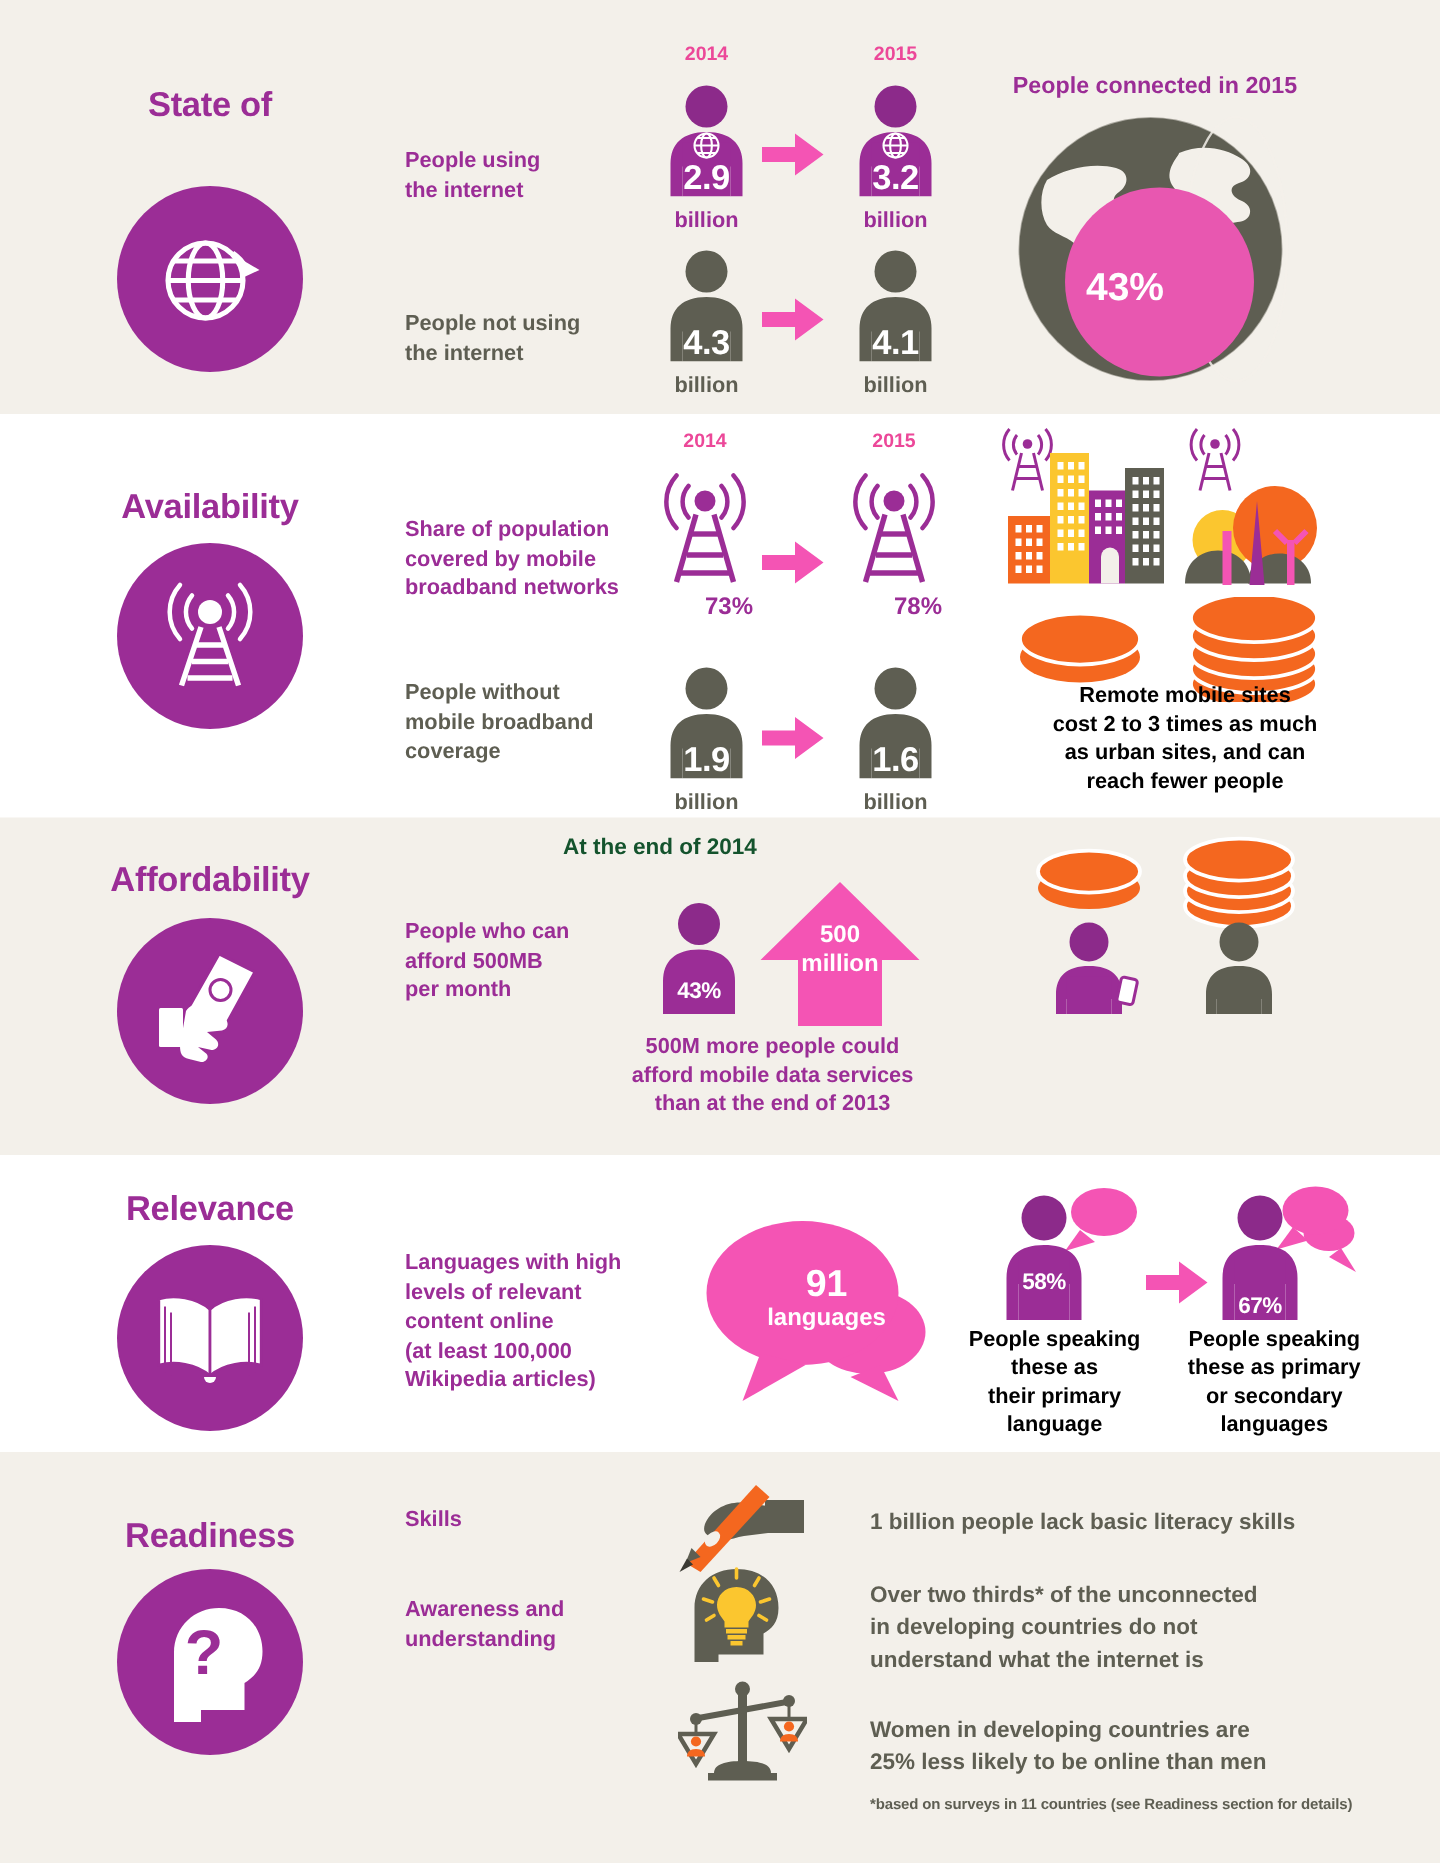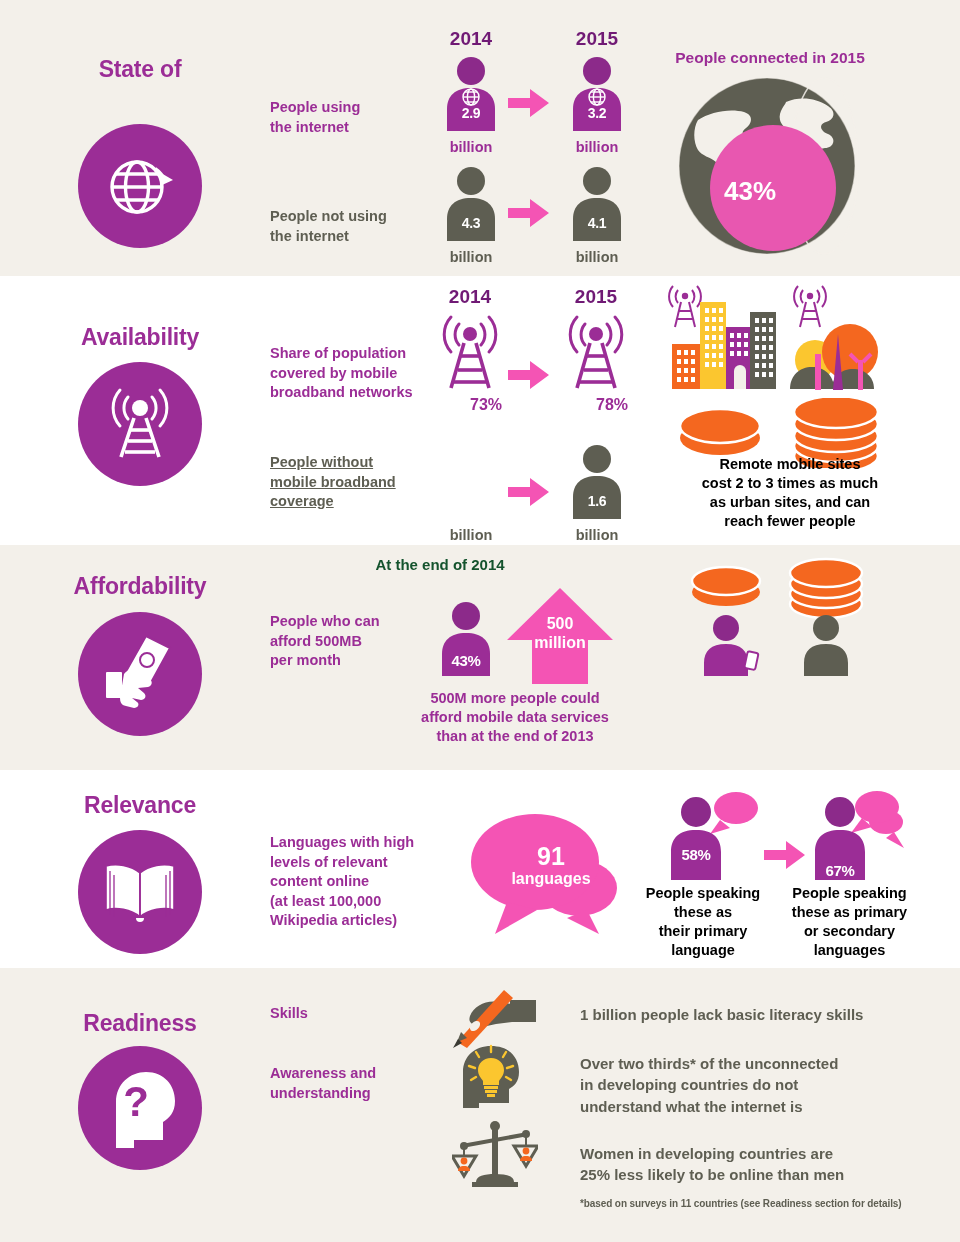--- a/index.html
+++ b/index.html
@@ -42,34 +42,34 @@
   .rowlabel{
     position:absolute;
     font-size:14.5px;font-weight:bold;line-height:1.35;
     width:170px;
   }
   .rowlabel.purple{color:#9B2D96;}
   .rowlabel.grey{color:#5E5E52;}
 
   
   .yr{
-    position:absolute;font-size:19px;font-weight:bold;color:#701a75;
+    position:absolute;font-size:13px;font-weight:bold;color:#ec4899;
     text-align:center;width:80px;
   }
   .atend{
     position:absolute;font-size:15px;font-weight:bold;color:#14532d;
     text-align:center;width:240px;
   }
 
   
   .person{position:absolute;width:80px;height:76px;}
   .person svg{display:block;}
   .pval{
     position:absolute;left:0;width:80px;text-align:center;
-    font-size:14px;font-weight:bold;color:#ffffff;
+    font-size:23px;font-weight:bold;color:#ffffff;
     top:44px;letter-spacing:-0.3px;
   }
   .pval.small{font-size:15px;}
   .punit{
     position:absolute;left:0;width:80px;text-align:center;
     font-size:14.5px;font-weight:bold;top:78px;
   }
   .punit.purple{color:#9B2D96;}
   .punit.grey{color:#5E5E52;}
 
@@ -280,21 +280,21 @@
         <line x1="24" y1="67" x2="54" y2="67"></line>
       </g>
     </svg>
   </div>
 
   <div class="rowlabel purple" style="left:270px;top:344px;">
     <div>Share of population</div>
     <div>covered by mobile</div>
     <div>broadband networks</div>
   </div>
-  <div class="rowlabel grey" style="left:270px;top:453px;text-decoration:underline;">
+  <div class="rowlabel grey" style="left:270px;top:453px;">
     <div>People without</div>
     <div>mobile broadband</div>
     <div>coverage</div>
   </div>
 
   <div class="yr" style="left:430px;top:286px;">2014</div>
   <div class="yr" style="left:556px;top:286px;">2015</div>
 
   <div class="tower" style="left:428px;top:312px;">
     <svg width="84" height="82" viewBox="0 0 84 82">
@@ -335,20 +335,28 @@
         <line x1="36" y1="31" x2="23" y2="76"></line>
           <line x1="48" y1="31" x2="61" y2="76"></line>
         <line x1="33" y1="44" x2="51" y2="44"></line>
           <line x1="30" y1="58" x2="54" y2="58"></line>
           <line x1="26" y1="70" x2="58" y2="70"></line>
       </g>
     </svg>
     <div class="tval">78%</div>
   </div>
 
+  <div class="person" style="left:431px;top:443px;">
+    <svg width="80" height="76" viewBox="0 0 80 76">
+      <circle cx="40" cy="16" r="14" fill="#5E5E52"></circle>
+      <path d="M40 33c-16 0-24 8-24 21v22h8V56h32v20h8V54c0-13-8-21-24-21z" fill="#5E5E52"></path>
+      <rect x="24" y="40" width="32" height="36" fill="#5E5E52"></rect>
+    </svg>
+    <div class="pval" style="top:50px;">1.9</div>
+  </div>
   <div class="punit grey" style="left:431px;top:527px;">billion</div>
 
   <div class="arrow" style="left:508px;top:477px;">
     <svg width="42" height="30" viewBox="0 0 42 30">
         <path d="M0 10h22V1l19 14-19 14v-9H0z" fill="#F454B4"></path>
       </svg>
   </div>
 
   <div class="person" style="left:557px;top:443px;">
     <svg width="80" height="76" viewBox="0 0 80 76">

